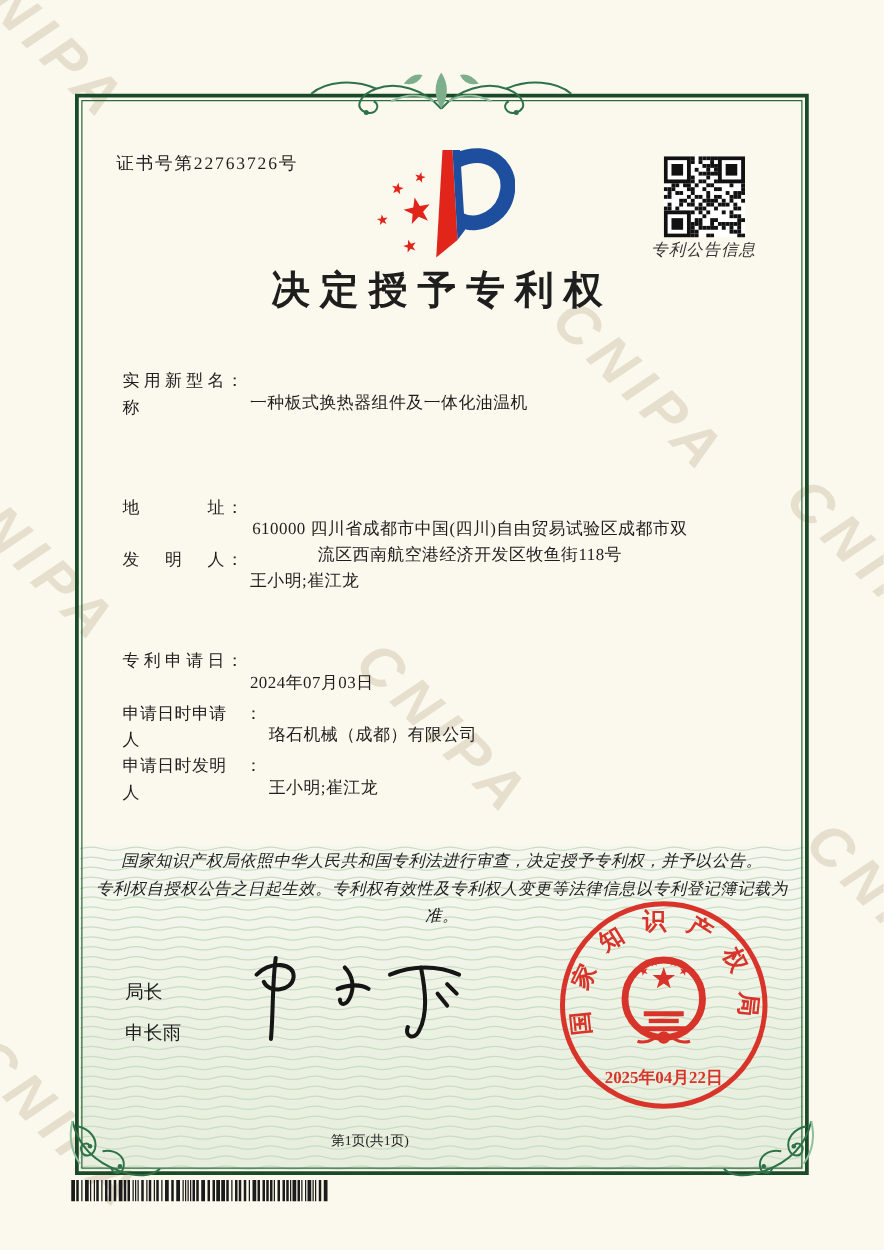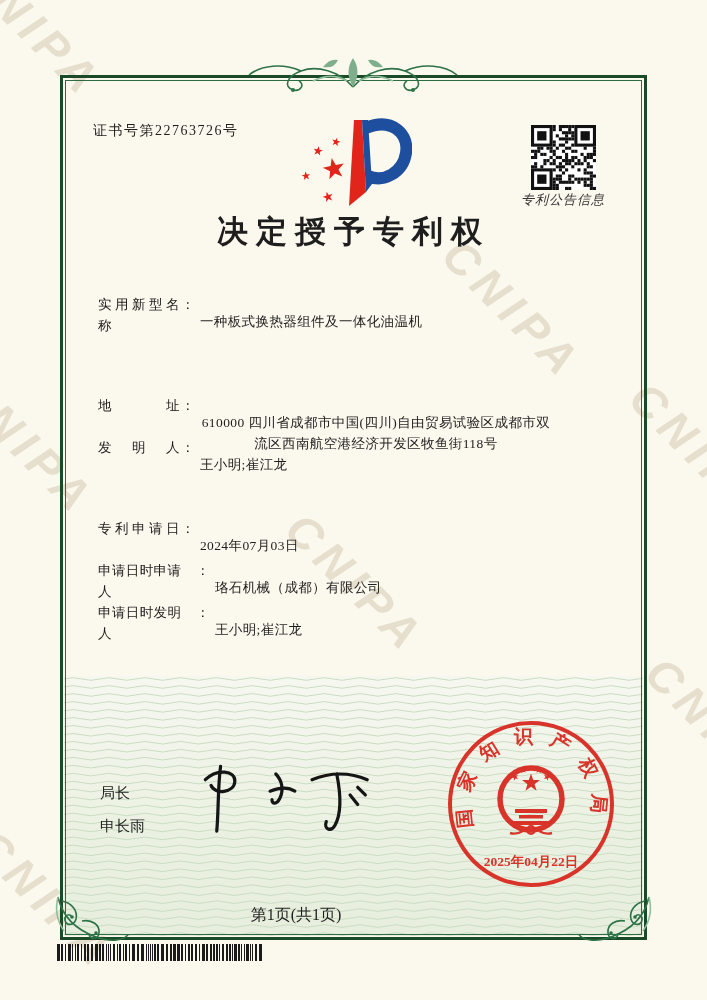--- a/index.html
+++ b/index.html
@@ -38,21 +38,21 @@
   
   .sig-title{position:absolute;left:100px;top:784px;z-index:3;
              font-family:"Liberation Sans","DejaVu Sans",sans-serif;font-size:15px;}
   .sig-name{position:absolute;left:100px;top:817px;z-index:3;
             font-family:"Liberation Sans","DejaVu Sans",sans-serif;font-size:15px;}
   .sig-script{position:absolute;left:192px;top:750px;z-index:3;}
   
   .seal{position:absolute;left:448px;top:721px;width:166px;height:166px;box-sizing:border-box;
         border:4px solid #d7261d;border-radius:50%;z-index:4;opacity:.93;}
   
-  .pageno{position:absolute;left:60px;top:905px;width:472px;text-align:center;z-index:3;font-size:16px;}
+  .pageno{position:absolute;left:60px;top:905px;width:472px;text-align:center;z-index:3;font-size:11px;}
   .barcode{position:absolute;left:57px;top:944px;width:212px;height:17px;z-index:3;}
   .orn{position:absolute;z-index:3;}
   .orn-top{left:243px;top:53px;}
   .orn-bl{left:50px;top:893px;}
   .orn-br{left:577px;top:893px;transform:scaleX(-1);}
 </style>
 </head>
 <body>
 
 <div class="page">
@@ -339,20 +339,24 @@
   <div class="row" style="top:518px;width:549px">
     <span class="lbl">专利申请日</span><span class="colon">：</span><span class="val">2024年07月03日</span>
   </div>
   <div class="row" style="top:560px">
     <span class="lbl7">申请日时申请人</span><span class="colon">：</span><span class="val">珞石机械（成都）有限公司</span>
   </div>
   <div class="row" style="top:602px">
     <span class="lbl7">申请日时发明人</span><span class="colon">：</span><span class="val">王小明;崔江龙</span>
   </div>
 
+  <div class="legal">
+    <div>国家知识产权局依照中华人民共和国专利法进行审查，决定授予专利权，并予以公告。</div>
+    <div>专利权自授权公告之日起生效。专利权有效性及专利权人变更等法律信息以专利登记簿记载为准。</div>
+  </div>
 
   <div class="sig-title">局长</div>
   <div class="sig-name">申长雨</div>
   <svg class="sig-script" width="200" height="88" viewBox="0 0 210 90" fill="none" stroke="#151515" stroke-width="3.4" stroke-linecap="round">
     <path d="M30 16 C27 38 28 62 26 84"></path>
     <path d="M14 30 C26 18 46 20 45 32 C44 44 24 46 20 36"></path>
     <path d="M88 24 C94 30 97 40 92 50 C89 56 84 56 84 51"></path>
     <path d="M82 42 C92 38 102 38 108 42"></path>
     <path d="M126 30 C145 22 166 22 184 30"></path>
     <path d="M152 24 C156 44 158 64 150 78 C146 85 138 82 141 74"></path>

